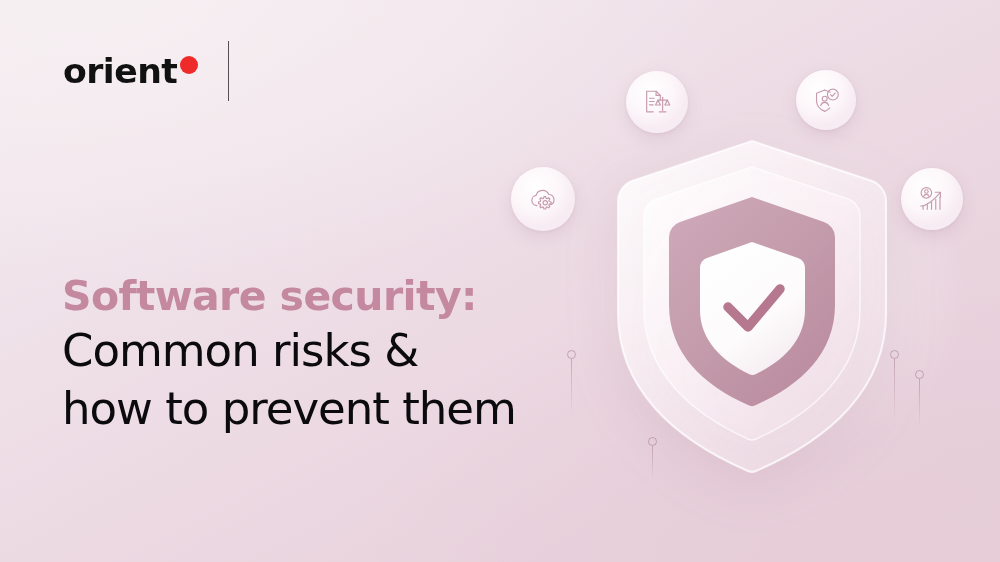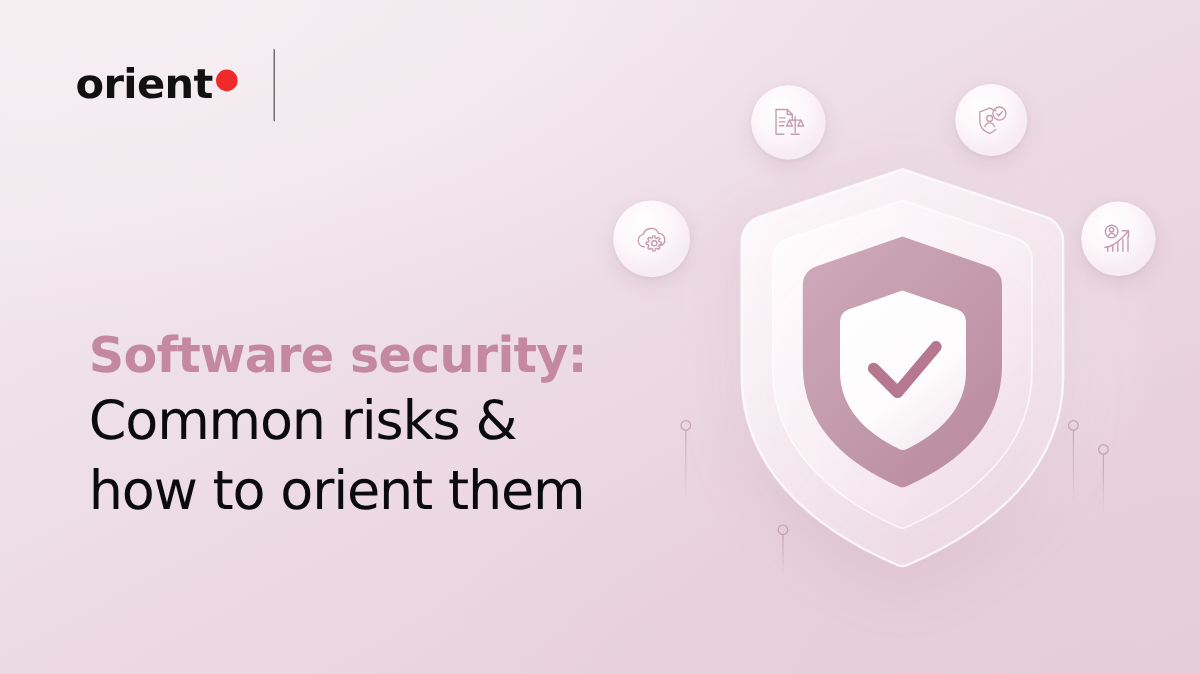--- a/index.html
+++ b/index.html
@@ -19,38 +19,38 @@
   
   #glow{
     position:absolute;left:520px;top:60px;width:520px;height:470px;
     background:radial-gradient(50% 50% at 50% 50%, rgba(255,255,255,.55) 0%, rgba(255,255,255,.20) 45%, rgba(255,255,255,0) 72%);
     pointer-events:none;
   }
 
   
   #logo-lockup{position:absolute;left:64px;top:38px;display:flex;align-items:center;height:66px;}
   #wordmark{
-    position:relative;display:flex;align-items:flex-end;
+    position:relative;display:flex;align-items:center;
     font-family:"DejaVu Sans", sans-serif;
     font-size:34px;font-weight:700;letter-spacing:-.5px;color:#111;
     line-height:1;
   }
   #wordmark .mark-text{ transform:scaleX(1.02); }
   #logo-dot{
     width:18px;height:18px;border-radius:50%;
     background:#ee2a2a;margin-left:4px;margin-bottom:12px;display:inline-block;
   }
   #logo-divider{width:1px;height:60px;background:#3a3238;margin:0 26px 0 30px;opacity:.85;}
   #tagline{
     font-family:"DejaVu Sans", sans-serif;
     font-size:15.5px;font-weight:700;color:#16131a;line-height:1.42;letter-spacing:.1px;
   }
 
   
-  #headline{position:absolute;left:62px;top:272px;margin-left:12px;}
+  #headline{position:absolute;left:62px;top:272px;}
   #headline .eyebrow{
     font-family:"DejaVu Sans", sans-serif;
     font-size:41px;font-weight:700;color:#c4899f;letter-spacing:-.6px;line-height:1.18;margin:0 0 2px 0;
   }
   #headline .line{
     font-family:"DejaVu Sans", sans-serif;
     font-size:45px;font-weight:400;color:#0b0b0d;letter-spacing:-1px;line-height:1.28;margin:0;
     white-space:nowrap;
   }
 
@@ -99,21 +99,21 @@
     <div id="wordmark">
       <span class="mark-text">orient</span>
       <span id="logo-dot"></span>
     </div>
     <div id="logo-divider"></div>
   </div>
 
   <div id="headline">
     <p class="eyebrow">Software security:</p>
     <p class="line">Common risks &amp;</p>
-    <p class="line">how to orient them</p>
+    <p class="line">how to prevent them</p>
   </div>
 
   <div class="pin" id="pin-1">
     <div class="head"></div>
     <div class="stem"></div>
   </div>
   <div class="pin" id="pin-2">
     <div class="head"></div>
     <div class="stem"></div>
   </div>

